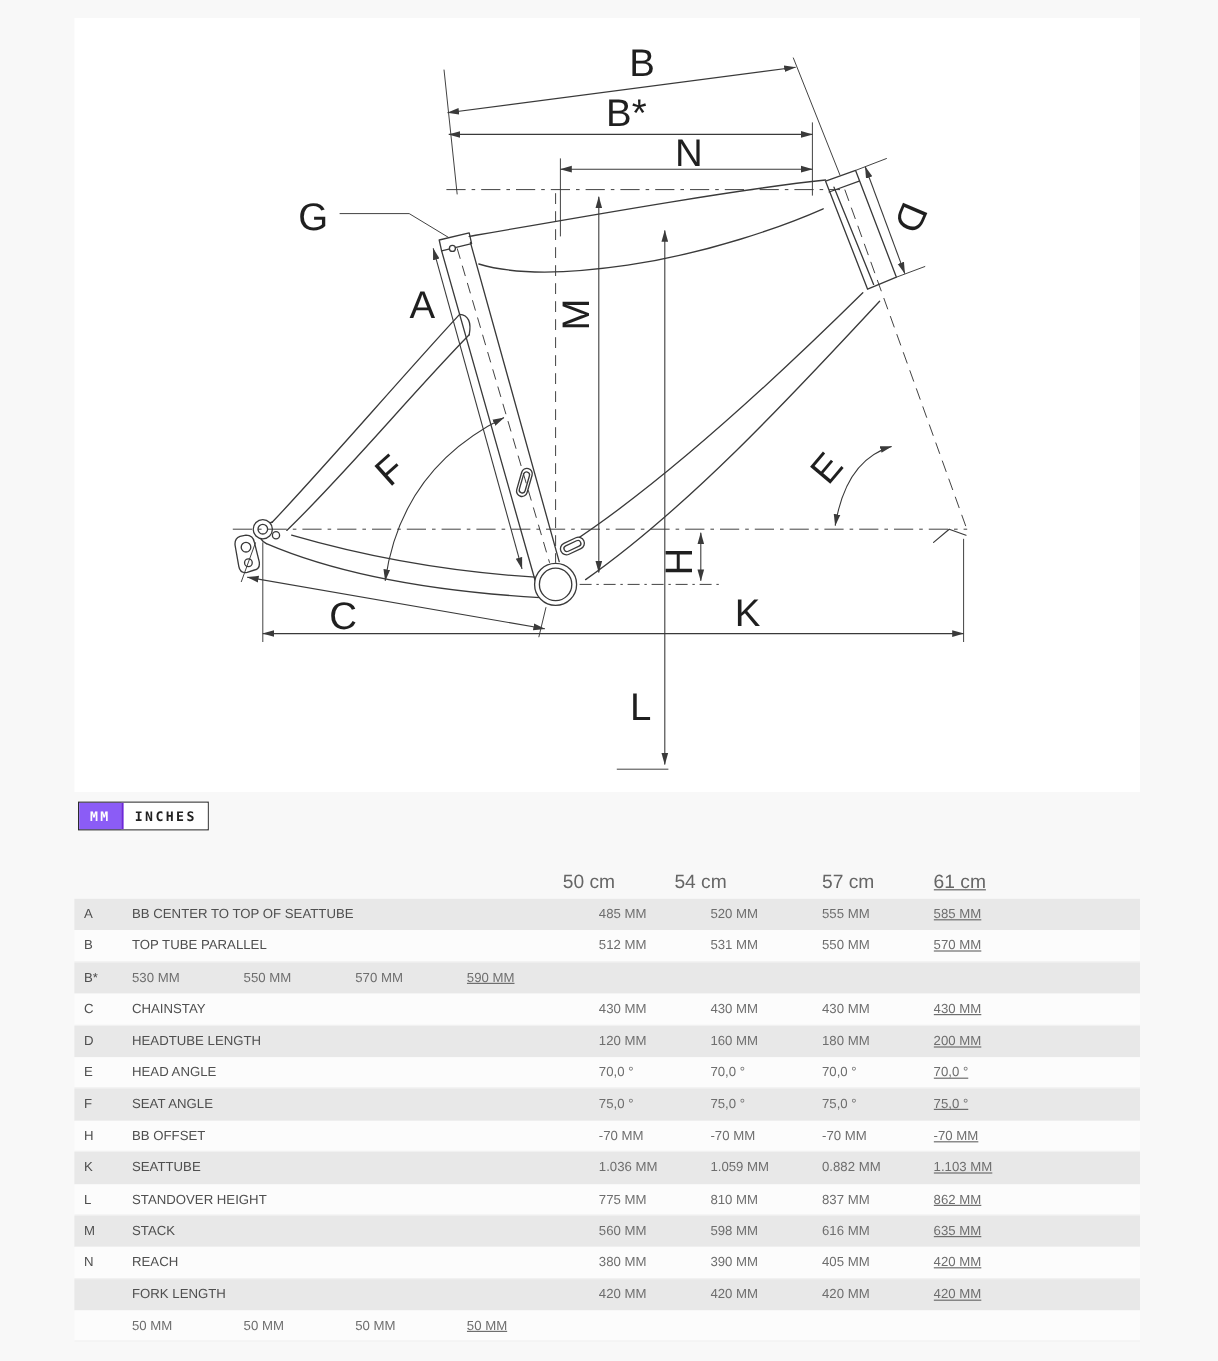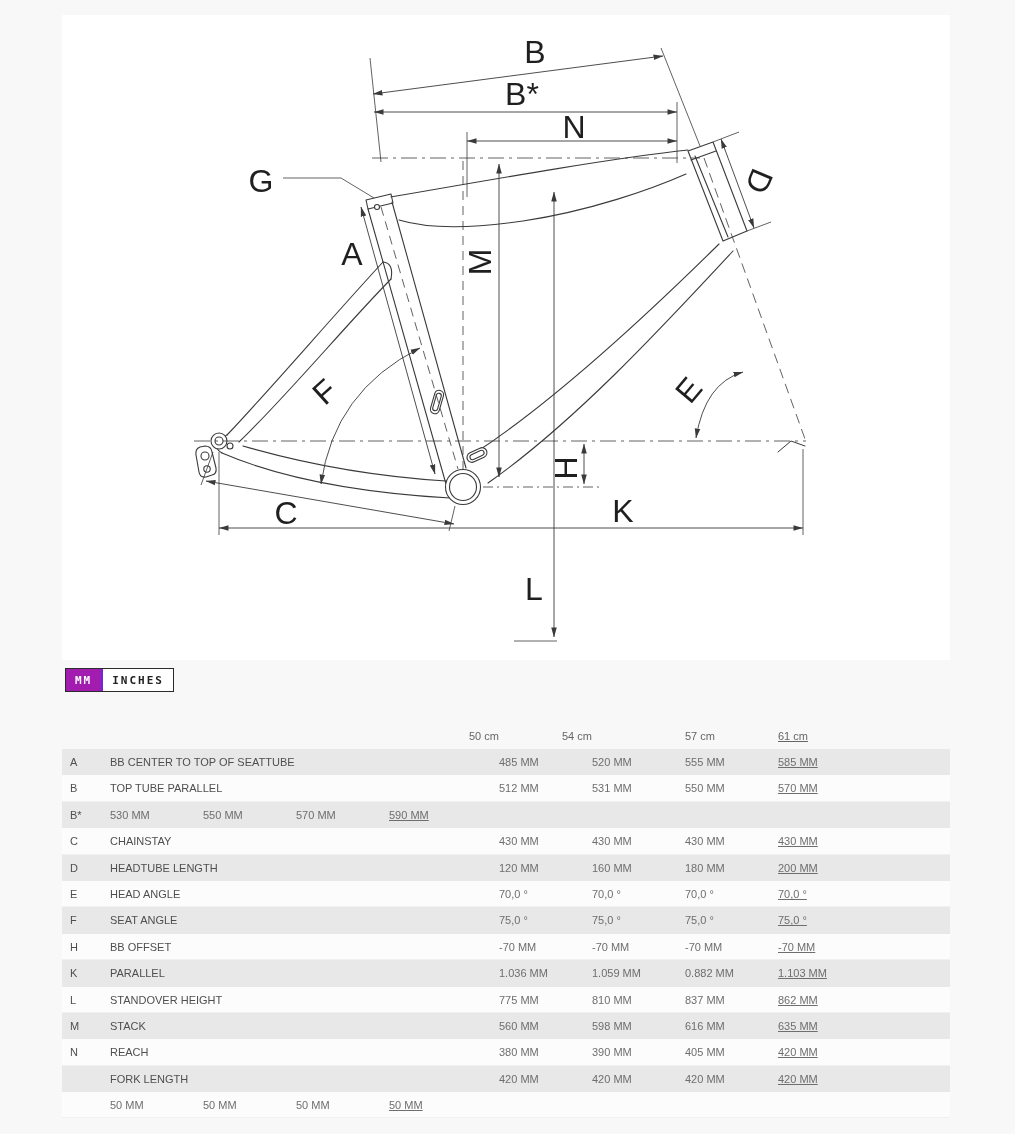--- a/index.html
+++ b/index.html
@@ -23,21 +23,21 @@
   .toggle .tbtn{
     font-family:"DejaVu Sans Mono",monospace;font-size:11px;font-weight:bold;
     letter-spacing:2px;display:flex;align-items:center;padding:0 9px;
     cursor:pointer;
   }
   .toggle .tbtn.active{color:#fff;}
   .toggle .tbtn.inactive{color:#222;background:#fff;border-left:2px solid #6d28d9;}
 
   
   .geo-table{position:absolute;left:62px;top:723px;width:888px;}
-  .thead{display:flex;height:26px;line-height:26px;font-size:11px;color:#666;background:transparent;}
+  .thead{display:flex;height:26px;line-height:26px;font-size:16px;color:#666;background:transparent;}
   .trow{display:flex;height:26.4px;line-height:26.4px;font-size:11px;}
   .trow.shade{background:#e8e8e8;}
   .trow.plain{background:#fcfcfc;border-bottom:1px solid #f1f1f1;box-sizing:border-box;}
   .tc{white-space:nowrap;overflow:hidden;}
   .tc0{width:48px;padding-left:8px;box-sizing:border-box;color:#4f4f4f;}
   .tc1{width:389px;color:#4f4f4f;}
   .tc2,.tc3,.tc4{width:93px;color:#6e6e6e;}
   .tc5{flex:1;color:#6e6e6e;text-decoration:underline;}
   .thead .tc0,.thead .tc1{color:#666;}
 </style>
@@ -146,21 +146,21 @@
     <text transform="translate(697 397) rotate(-50)" text-anchor="middle">E</text>
     <text transform="translate(577 468) rotate(-90)" text-anchor="middle">H</text>
     <text x="286" y="524" text-anchor="middle">C</text>
     <text x="623" y="522" text-anchor="middle">K</text>
     <text x="534" y="600" text-anchor="middle">L</text>
   </g>
 </svg>
 </div>
 
 <div class="toggle">
-  <div class="tbtn active" style="background: #a21caf;">MM</div>
+  <div class="tbtn active" style="background: #8b5cf6;">MM</div>
   <div class="tbtn inactive">INCHES</div>
 </div>
 
 <div class="geo-table">
   <div class="thead">
     <div class="tc tc0"></div>
     <div class="tc tc1"></div>
     <div style="display:flex">
         <div class="tc tc2" style="color: rgb(102, 102, 102);">50 cm</div>
         <div class="tc tc3" style="color: rgb(102, 102, 102);">54 cm</div>
@@ -227,21 +227,21 @@
       <div class="trow plain">
         <div class="tc tc0">H</div>
         <div class="tc tc1">BB OFFSET</div>
         <div class="tc tc2">-70 MM</div>
         <div class="tc tc3">-70 MM</div>
         <div class="tc tc4">-70 MM</div>
         <div class="tc tc5">-70 MM</div>
       </div>
       <div class="trow shade">
         <div class="tc tc0">K</div>
-        <div class="tc tc1">PARALLEL</div>
+        <div class="tc tc1">SEATTUBE</div>
         <div class="tc tc2">1.036 MM</div>
         <div class="tc tc3">1.059 MM</div>
         <div class="tc tc4">0.882 MM</div>
         <div class="tc tc5">1.103 MM</div>
       </div>
       <div class="trow plain">
         <div class="tc tc0">L</div>
         <div class="tc tc1">STANDOVER HEIGHT</div>
         <div class="tc tc2">775 MM</div>
         <div class="tc tc3">810 MM</div>

